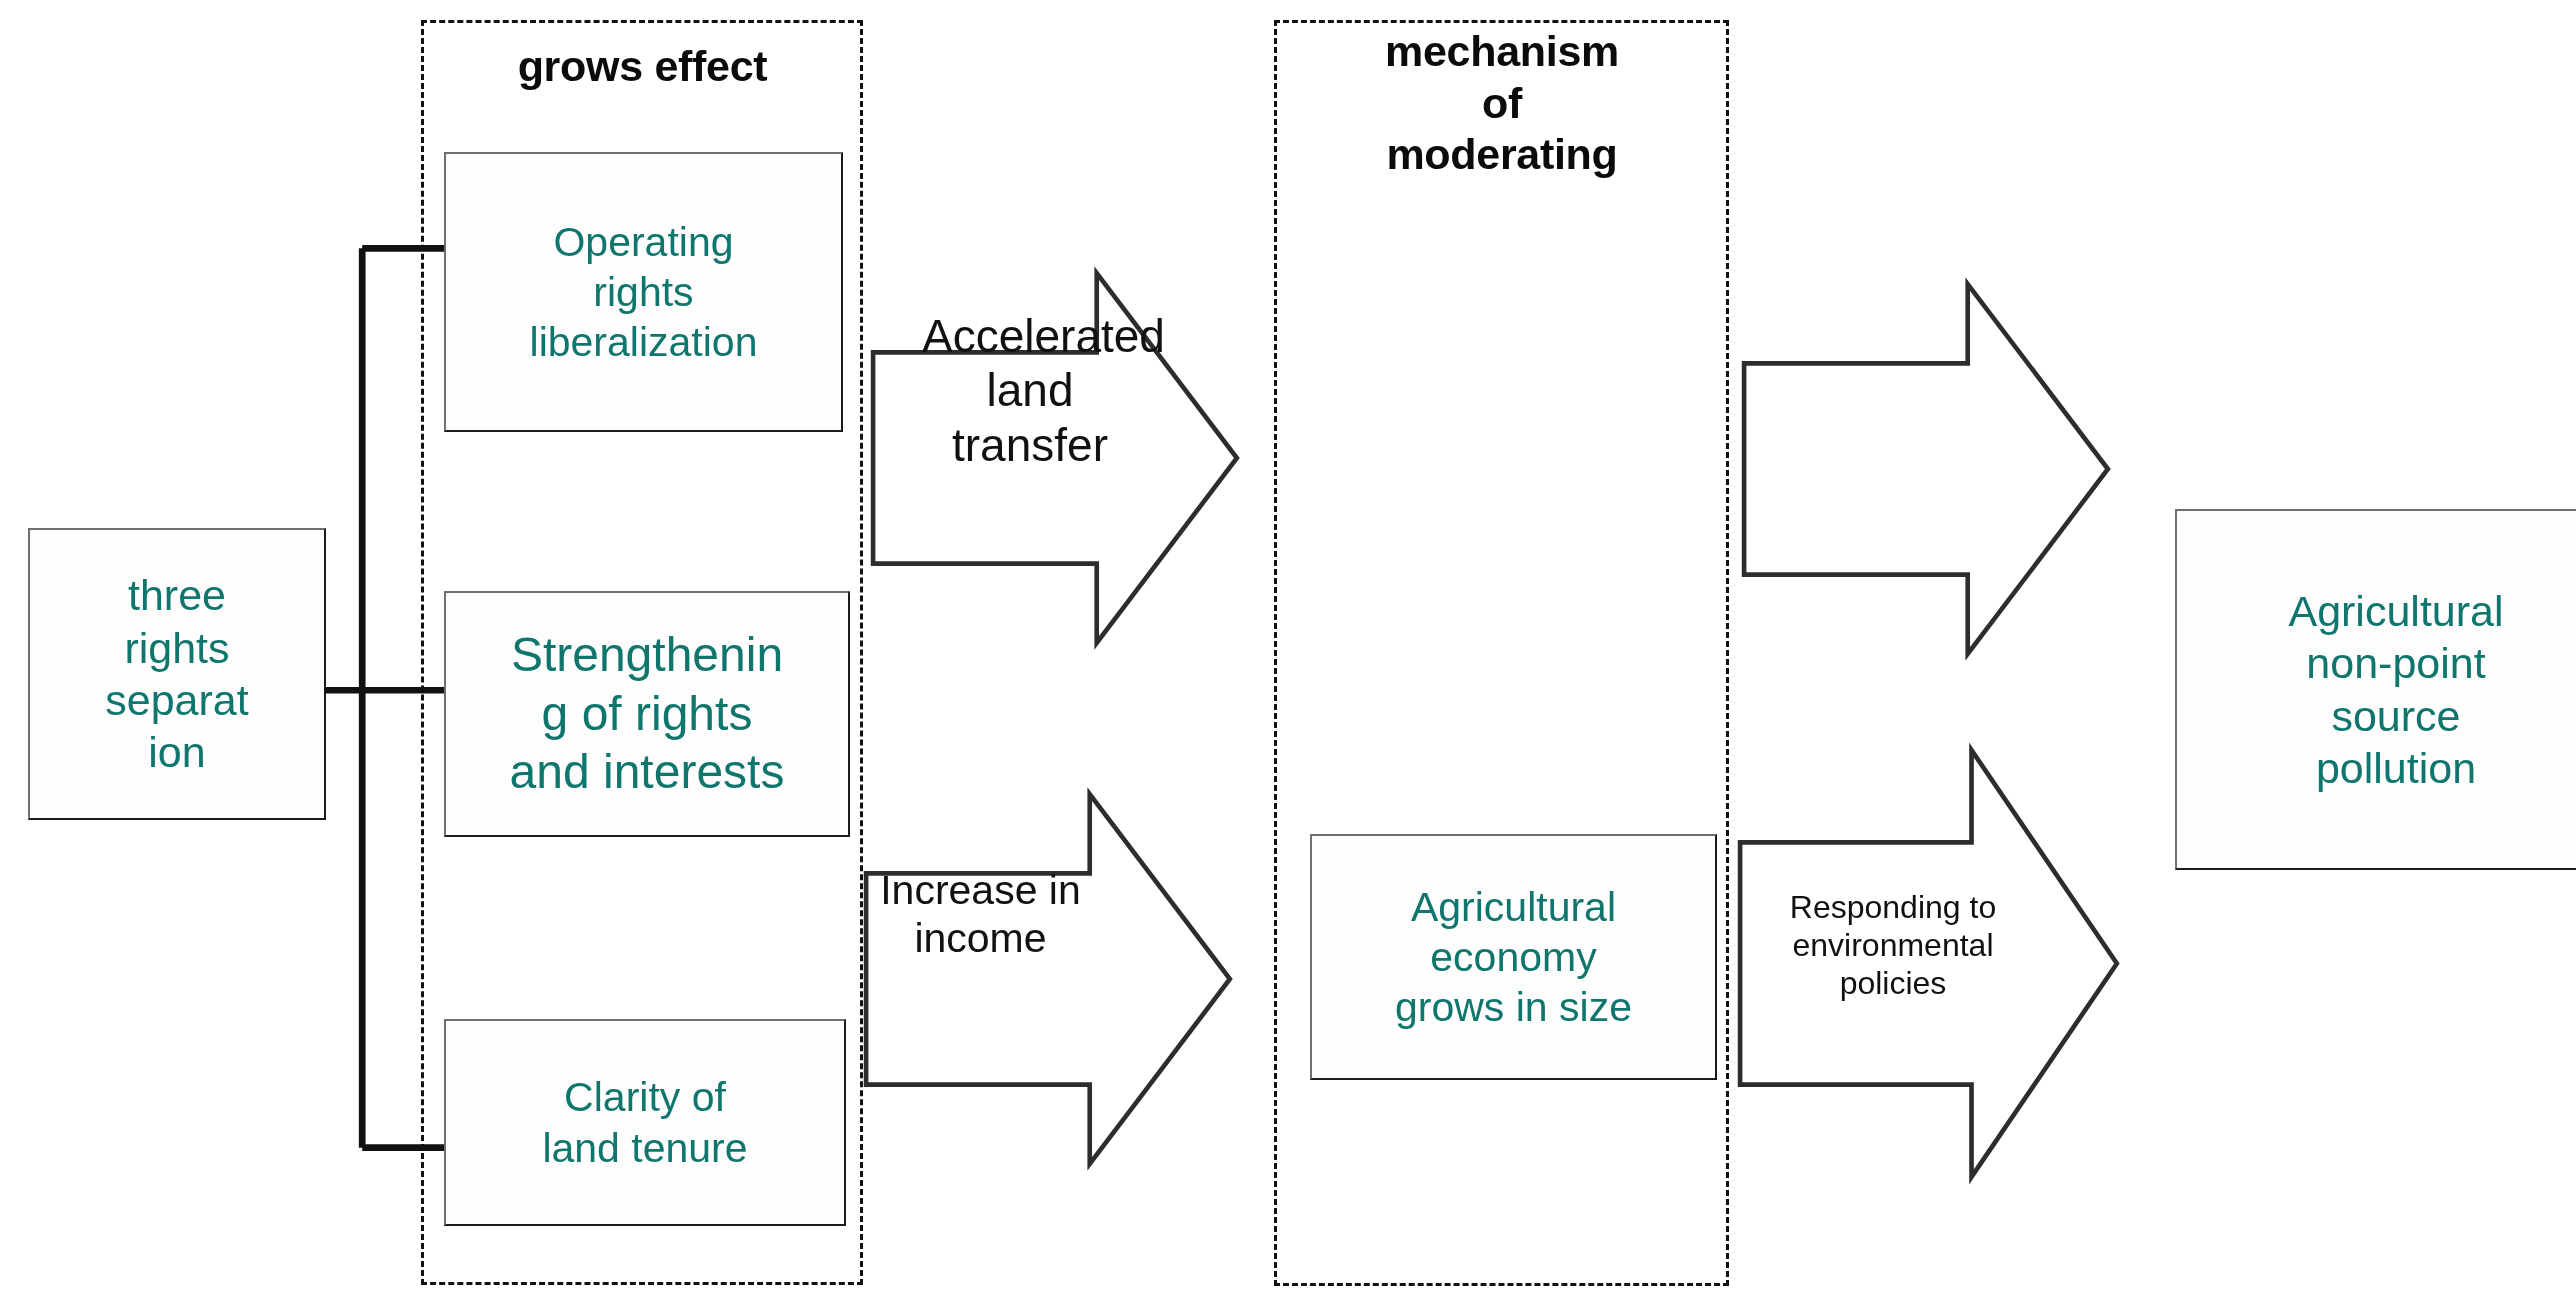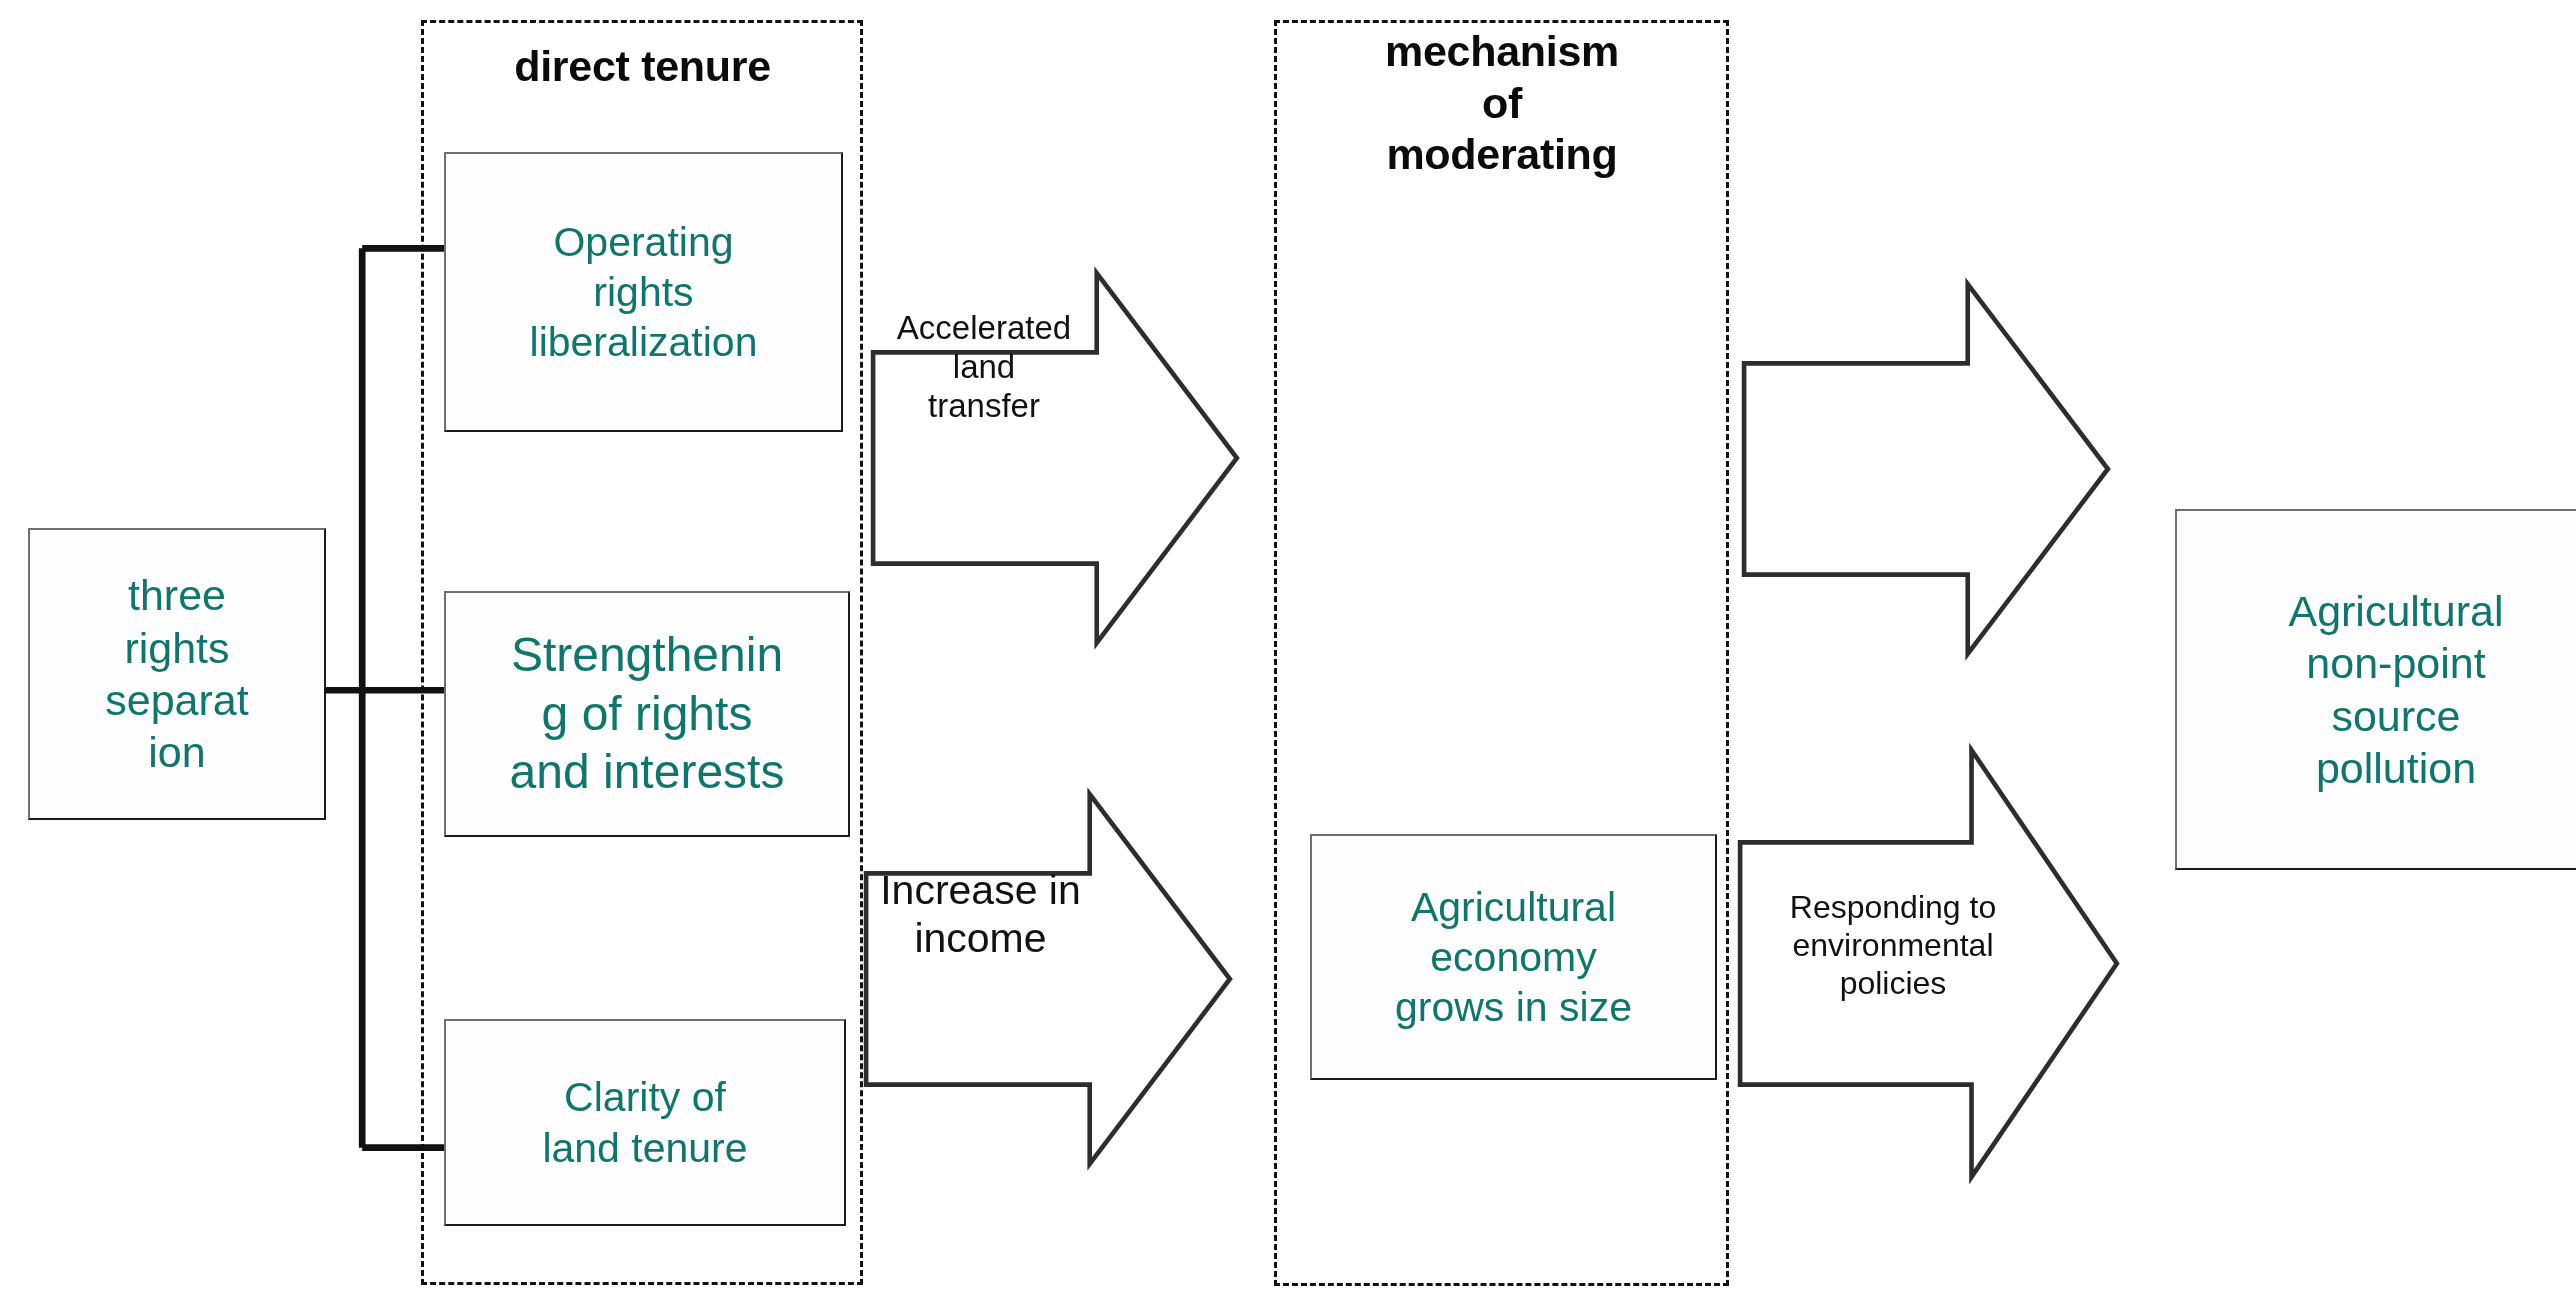--- a/index.html
+++ b/index.html
@@ -76,41 +76,41 @@
       <path d="M 78 22 L 238 22" stroke="#111111" stroke-width="13" fill="none"></path>
 
       <path d="M 78 880 L 238 880" stroke="#111111" stroke-width="13" fill="none"></path>
 
       <path d="M 78 1768 L 238 1768" stroke="#111111" stroke-width="13" fill="none"></path>
     </svg>
   </div>
 
   <div class="group" style="left:421px;top:19.6px;width:442px;height:1265px;"></div>
   <div class="group-title" style="left:432px;top:41px;width:421px;font-size:43px;">
-    <span>direct tenure</span>
+    <span>grows effect</span>
   </div>
 
   <div class="node" style="left:444px;top:152px;width:399px;height:280px;font-size:41px;">
     <span>Operating<br>rights<br>liberalization</span>
   </div>
 
   <div class="node" style="left:444px;top:591px;width:406px;height:246px;font-size:48px;">
     <span>Strengthenin<br>g of rights<br>and interests</span>
   </div>
 
   <div class="node" style="left:444px;top:1019px;width:402px;height:207px;font-size:41px;">
     <span>Clarity of<br>land tenure</span>
   </div>
 
   <div class="arrow" style="left:870px;top:270px;width:371px;height:376px;">
     <svg viewBox="0 0 720 730" preserveAspectRatio="none">
       <path d="M 6 160 L 440 160 L 440 6 L 712 365 L 440 724 L 440 570 L 6 570 Z" fill="#ffffff" stroke="#2d2d2d" stroke-width="9" stroke-linejoin="miter"></path>
     </svg>
   </div>
-  <div class="arrow-label" style="left:876px;top:309px;width:216px;font-size:33px;">
+  <div class="arrow-label" style="left:876px;top:309px;width:216px;font-size:46px;padding-left:46px;">
     <span>Accelerated<br>land<br>transfer</span>
   </div>
 
   <div class="arrow" style="left:863px;top:791px;width:371px;height:376px;">
     <svg viewBox="0 0 720 730" preserveAspectRatio="none">
       <path d="M 6 160 L 440 160 L 440 6 L 712 365 L 440 724 L 440 570 L 6 570 Z" fill="#ffffff" stroke="#2d2d2d" stroke-width="9" stroke-linejoin="miter"></path>
     </svg>
   </div>
   <div class="arrow-label" style="left:871px;top:866px;width:219px;font-size:41px;">
     <span>Increase in<br>income</span>

